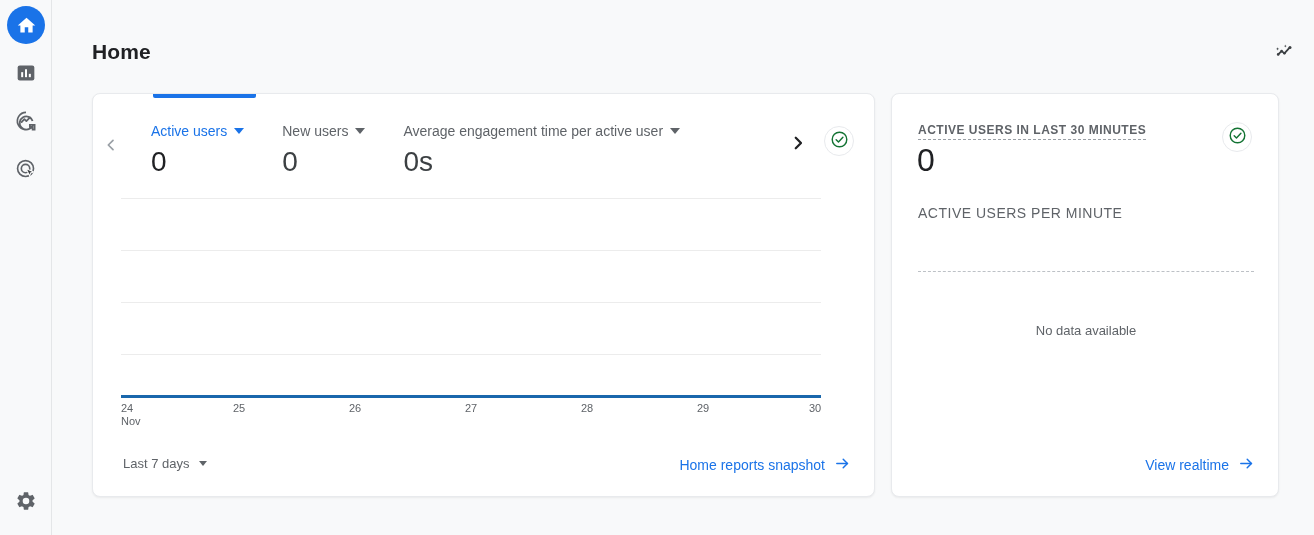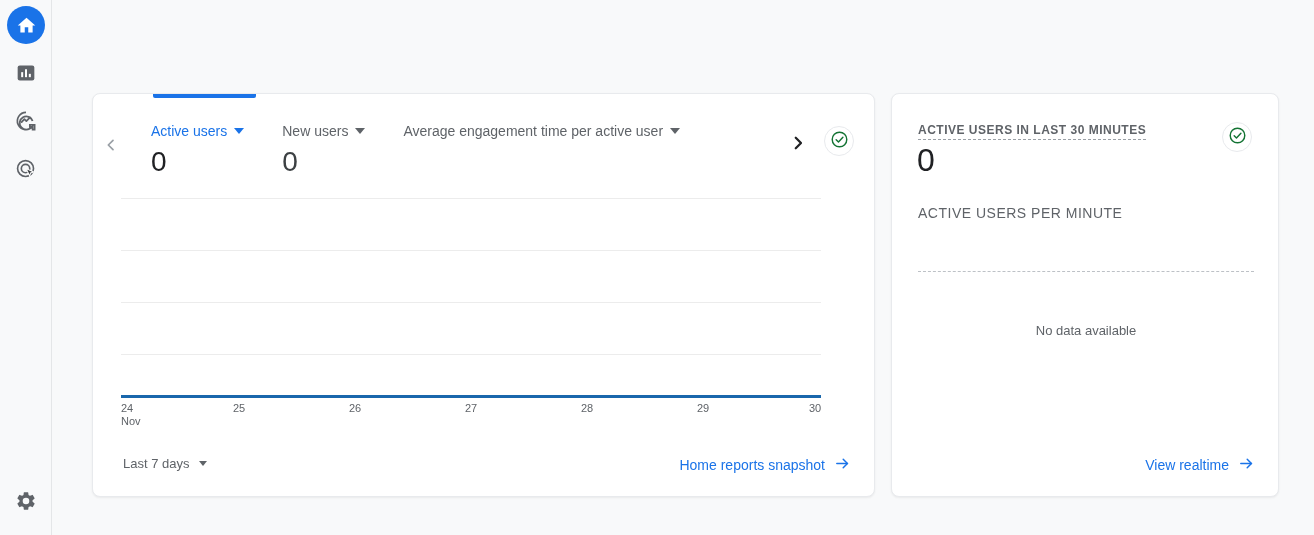--- a/index.html
+++ b/index.html
@@ -233,20 +233,34 @@
 
     <div class="rail-btn" style="top:482px">
       <span>
         <svg width="22" height="22" viewBox="0 0 24 24" fill="#5f6368">
             <path d="M19.14 12.94a7.4 7.4 0 0 0 .06-.94 7.4 7.4 0 0 0-.06-.94l2.03-1.58a.49.49 0 0 0 .12-.62l-1.92-3.32a.49.49 0 0 0-.59-.22l-2.39.96a7.03 7.03 0 0 0-1.62-.94l-.36-2.54a.48.48 0 0 0-.48-.41h-3.84a.48.48 0 0 0-.48.41l-.36 2.54c-.59.24-1.13.56-1.62.94l-2.39-.96a.49.49 0 0 0-.59.22L2.74 8.86a.49.49 0 0 0 .12.62l2.03 1.58c-.04.31-.06.63-.06.94s.02.63.06.94l-2.03 1.58a.49.49 0 0 0-.12.62l1.92 3.32c.12.22.37.3.59.22l2.39-.96c.5.38 1.03.7 1.62.94l.36 2.54c.5.24.25.41.48.41h3.84c.24 0 .44-.17.48-.41l.36-2.54c.59-.24 1.12-.56 1.62-.94l2.39.96c.22.08.47 0 .59-.22l1.92-3.32a.49.49 0 0 0-.12-.62zM12 15.6A3.6 3.6 0 1 1 15.6 12 3.6 3.6 0 0 1 12 15.6z"></path>
           </svg>
       </span>
     </div>
   </nav>
 
+  <header class="header">
+    <h1 class="page-title">Home</h1>
+    <div class="header-action">
+      <svg width="24" height="24" viewBox="0 0 24 24" fill="none" stroke="#3c4043" stroke-width="1.8" stroke-linecap="round" stroke-linejoin="round">
+        <path d="M5.2 15.4l3.4-3.3 2.8 2.2 5.2-5.6"></path>
+        <circle cx="5.2" cy="15.4" r="1.3" fill="#3c4043" stroke="none"></circle>
+        <circle cx="8.6" cy="12.1" r="1.3" fill="#3c4043" stroke="none"></circle>
+        <circle cx="11.4" cy="14.3" r="1.3" fill="#3c4043" stroke="none"></circle>
+        <circle cx="17.0" cy="8.5" r="1.5" fill="#3c4043" stroke="none"></circle>
+        <path d="M4.6 8.2l.45 1.25L6.3 9.9l-1.25.45L4.6 11.6l-.45-1.25L2.9 9.9l1.25-.45z" fill="#3c4043" stroke="none"></path>
+        <path d="M12.3 5.6l.38 1.05 1.05.38-1.05.38-.38 1.05-.38-1.05-1.05-.38 1.05-.38z" fill="#3c4043" stroke="none"></path>
+      </svg>
+    </div>
+  </header>
 
   <section class="card" id="overview-card">
 
     <div class="tab-indicator"></div>
 
     <div class="metric-strip">
 
       <div class="nav-chev prev">
         <svg width="16" height="16" viewBox="0 0 24 24" fill="none" stroke="#9aa0a6" stroke-width="2.6" stroke-linecap="round" stroke-linejoin="round">
             <path d="M15 5 L8 12 L15 19"></path>
@@ -269,20 +283,21 @@
             <span class="caret"></span>
           </div>
           <div class="metric-value">0</div>
         </div>
 
         <div class="metric">
           <div class="metric-head">
             <span class="metric-label">Average engagement time per active user</span>
             <span class="caret"></span>
           </div>
+          <div class="metric-value">0s</div>
         </div>
 
       </div>
 
       <div class="nav-chev next">
         <svg width="18" height="18" viewBox="0 0 24 24" fill="none" stroke="#202124" stroke-width="3" stroke-linecap="round" stroke-linejoin="round">
             <path d="M9 5 L16 12 L9 19"></path>
           </svg>
       </div>
 

